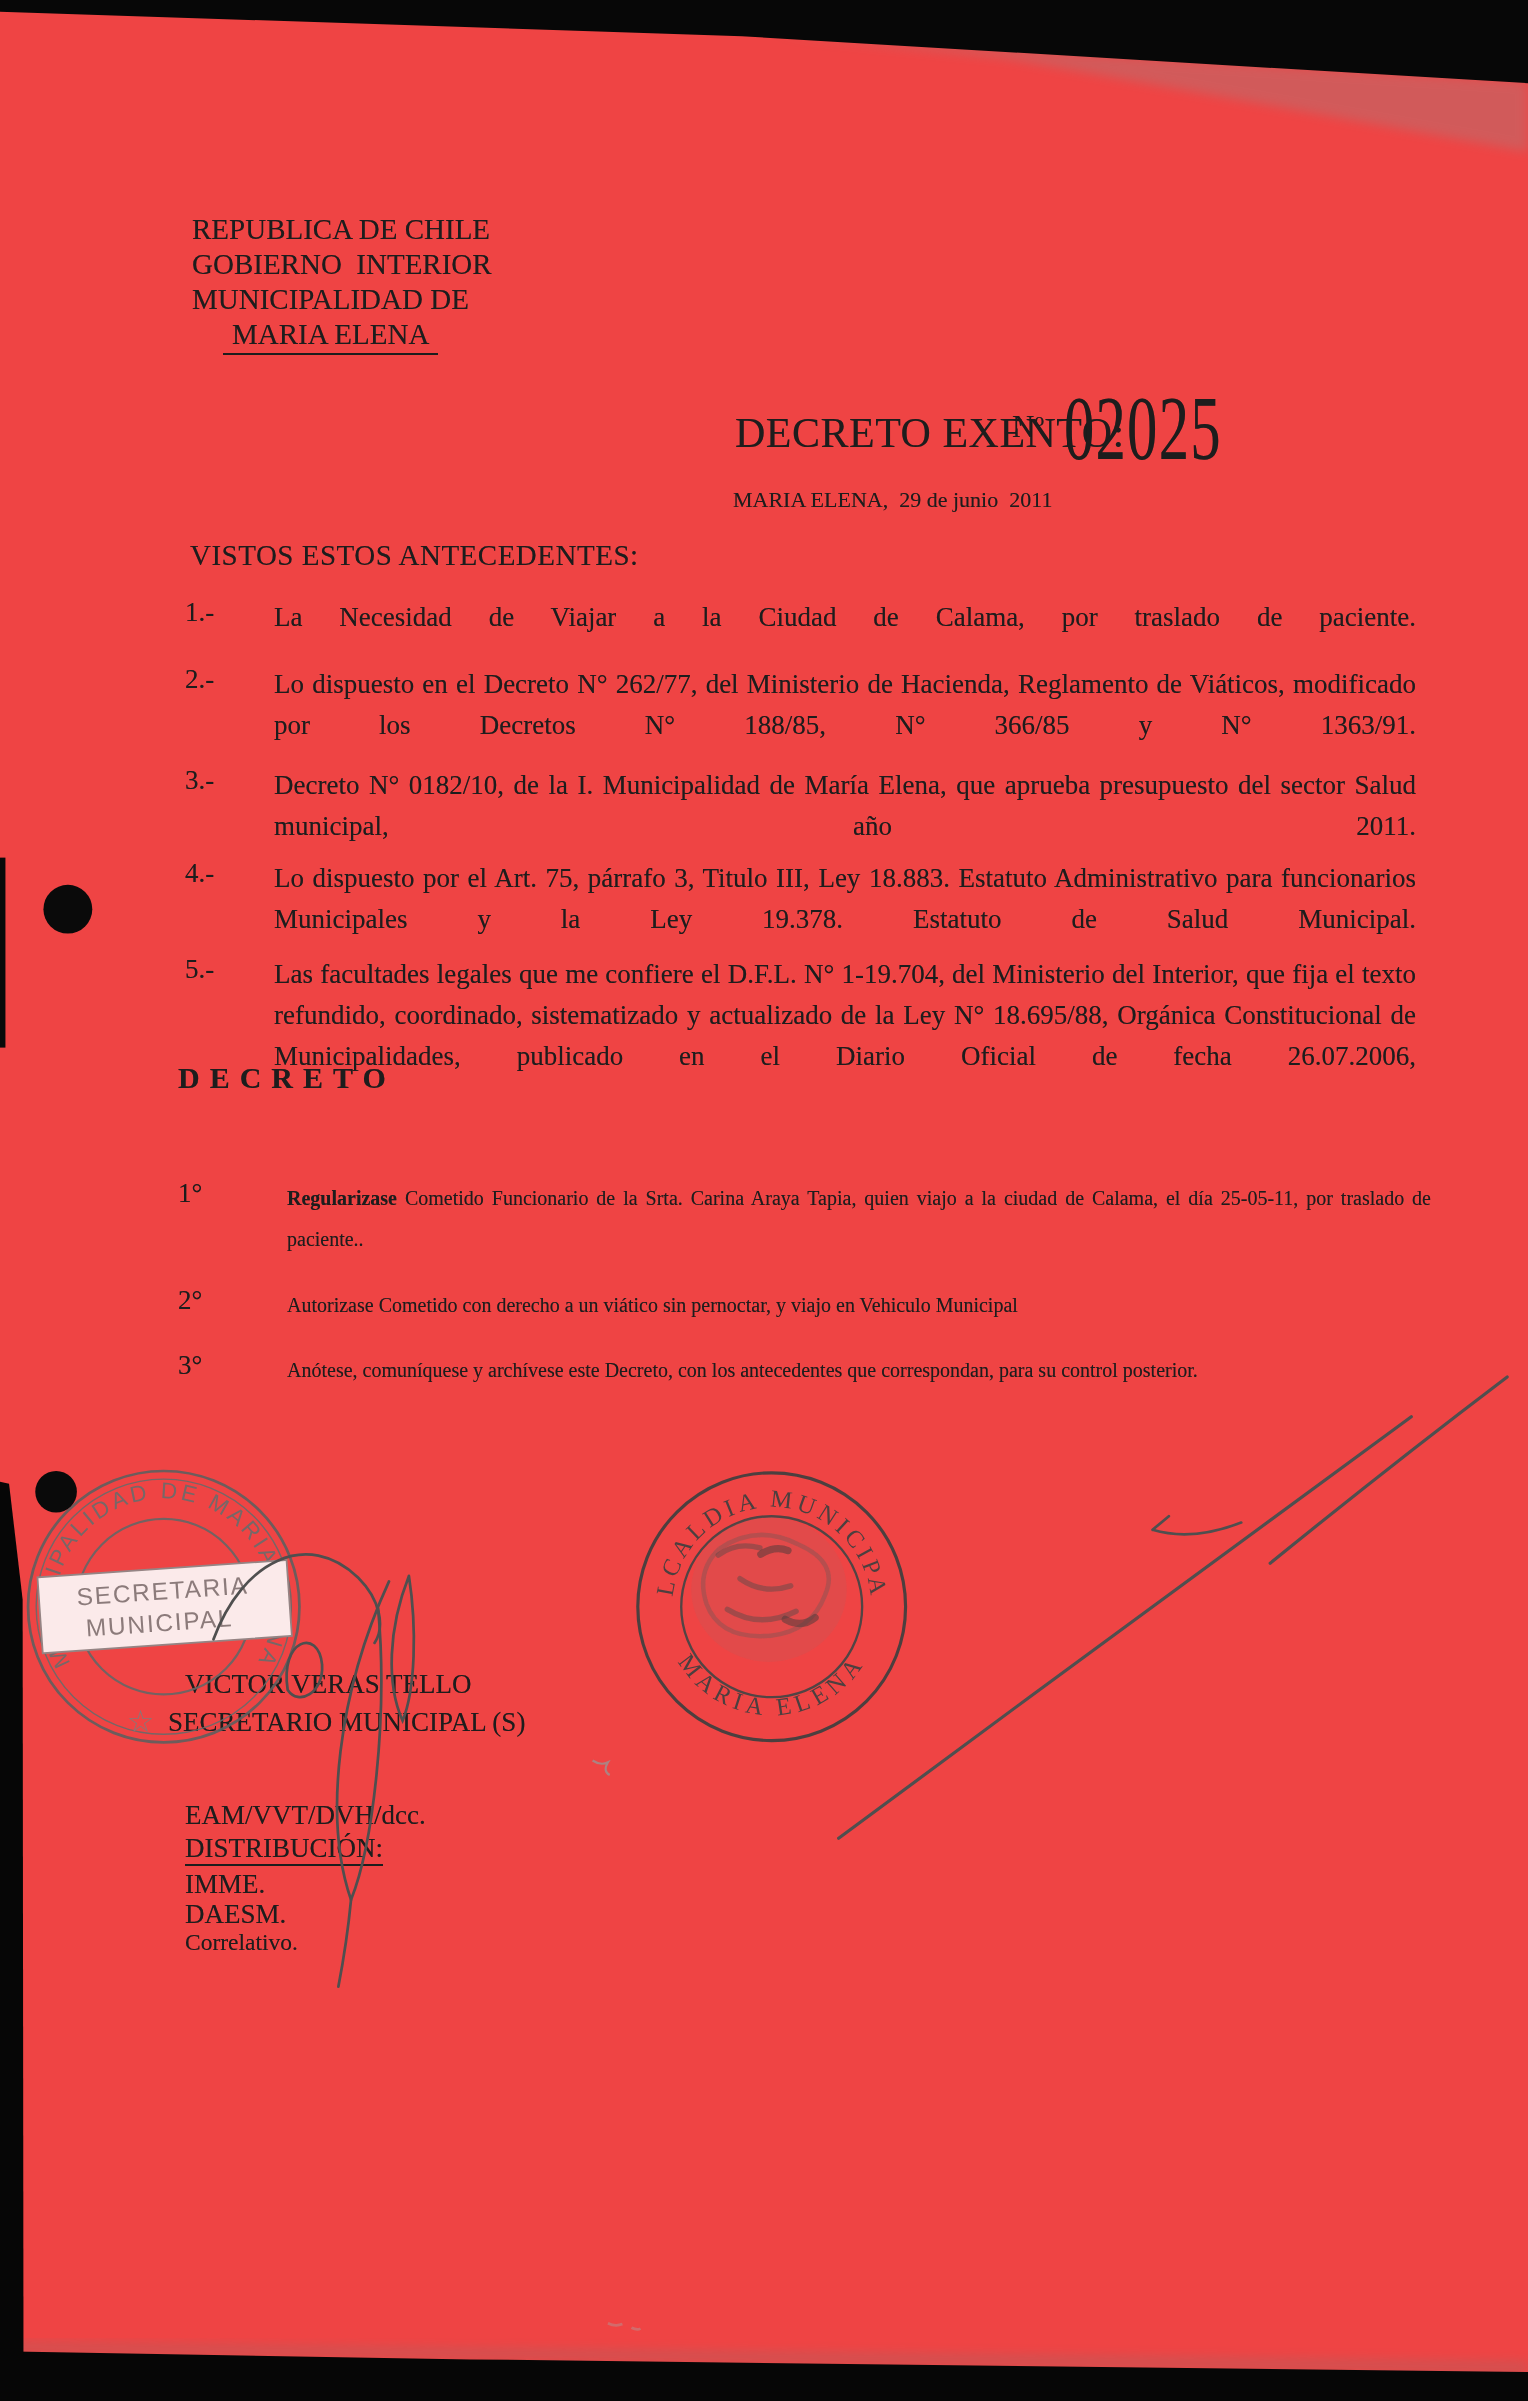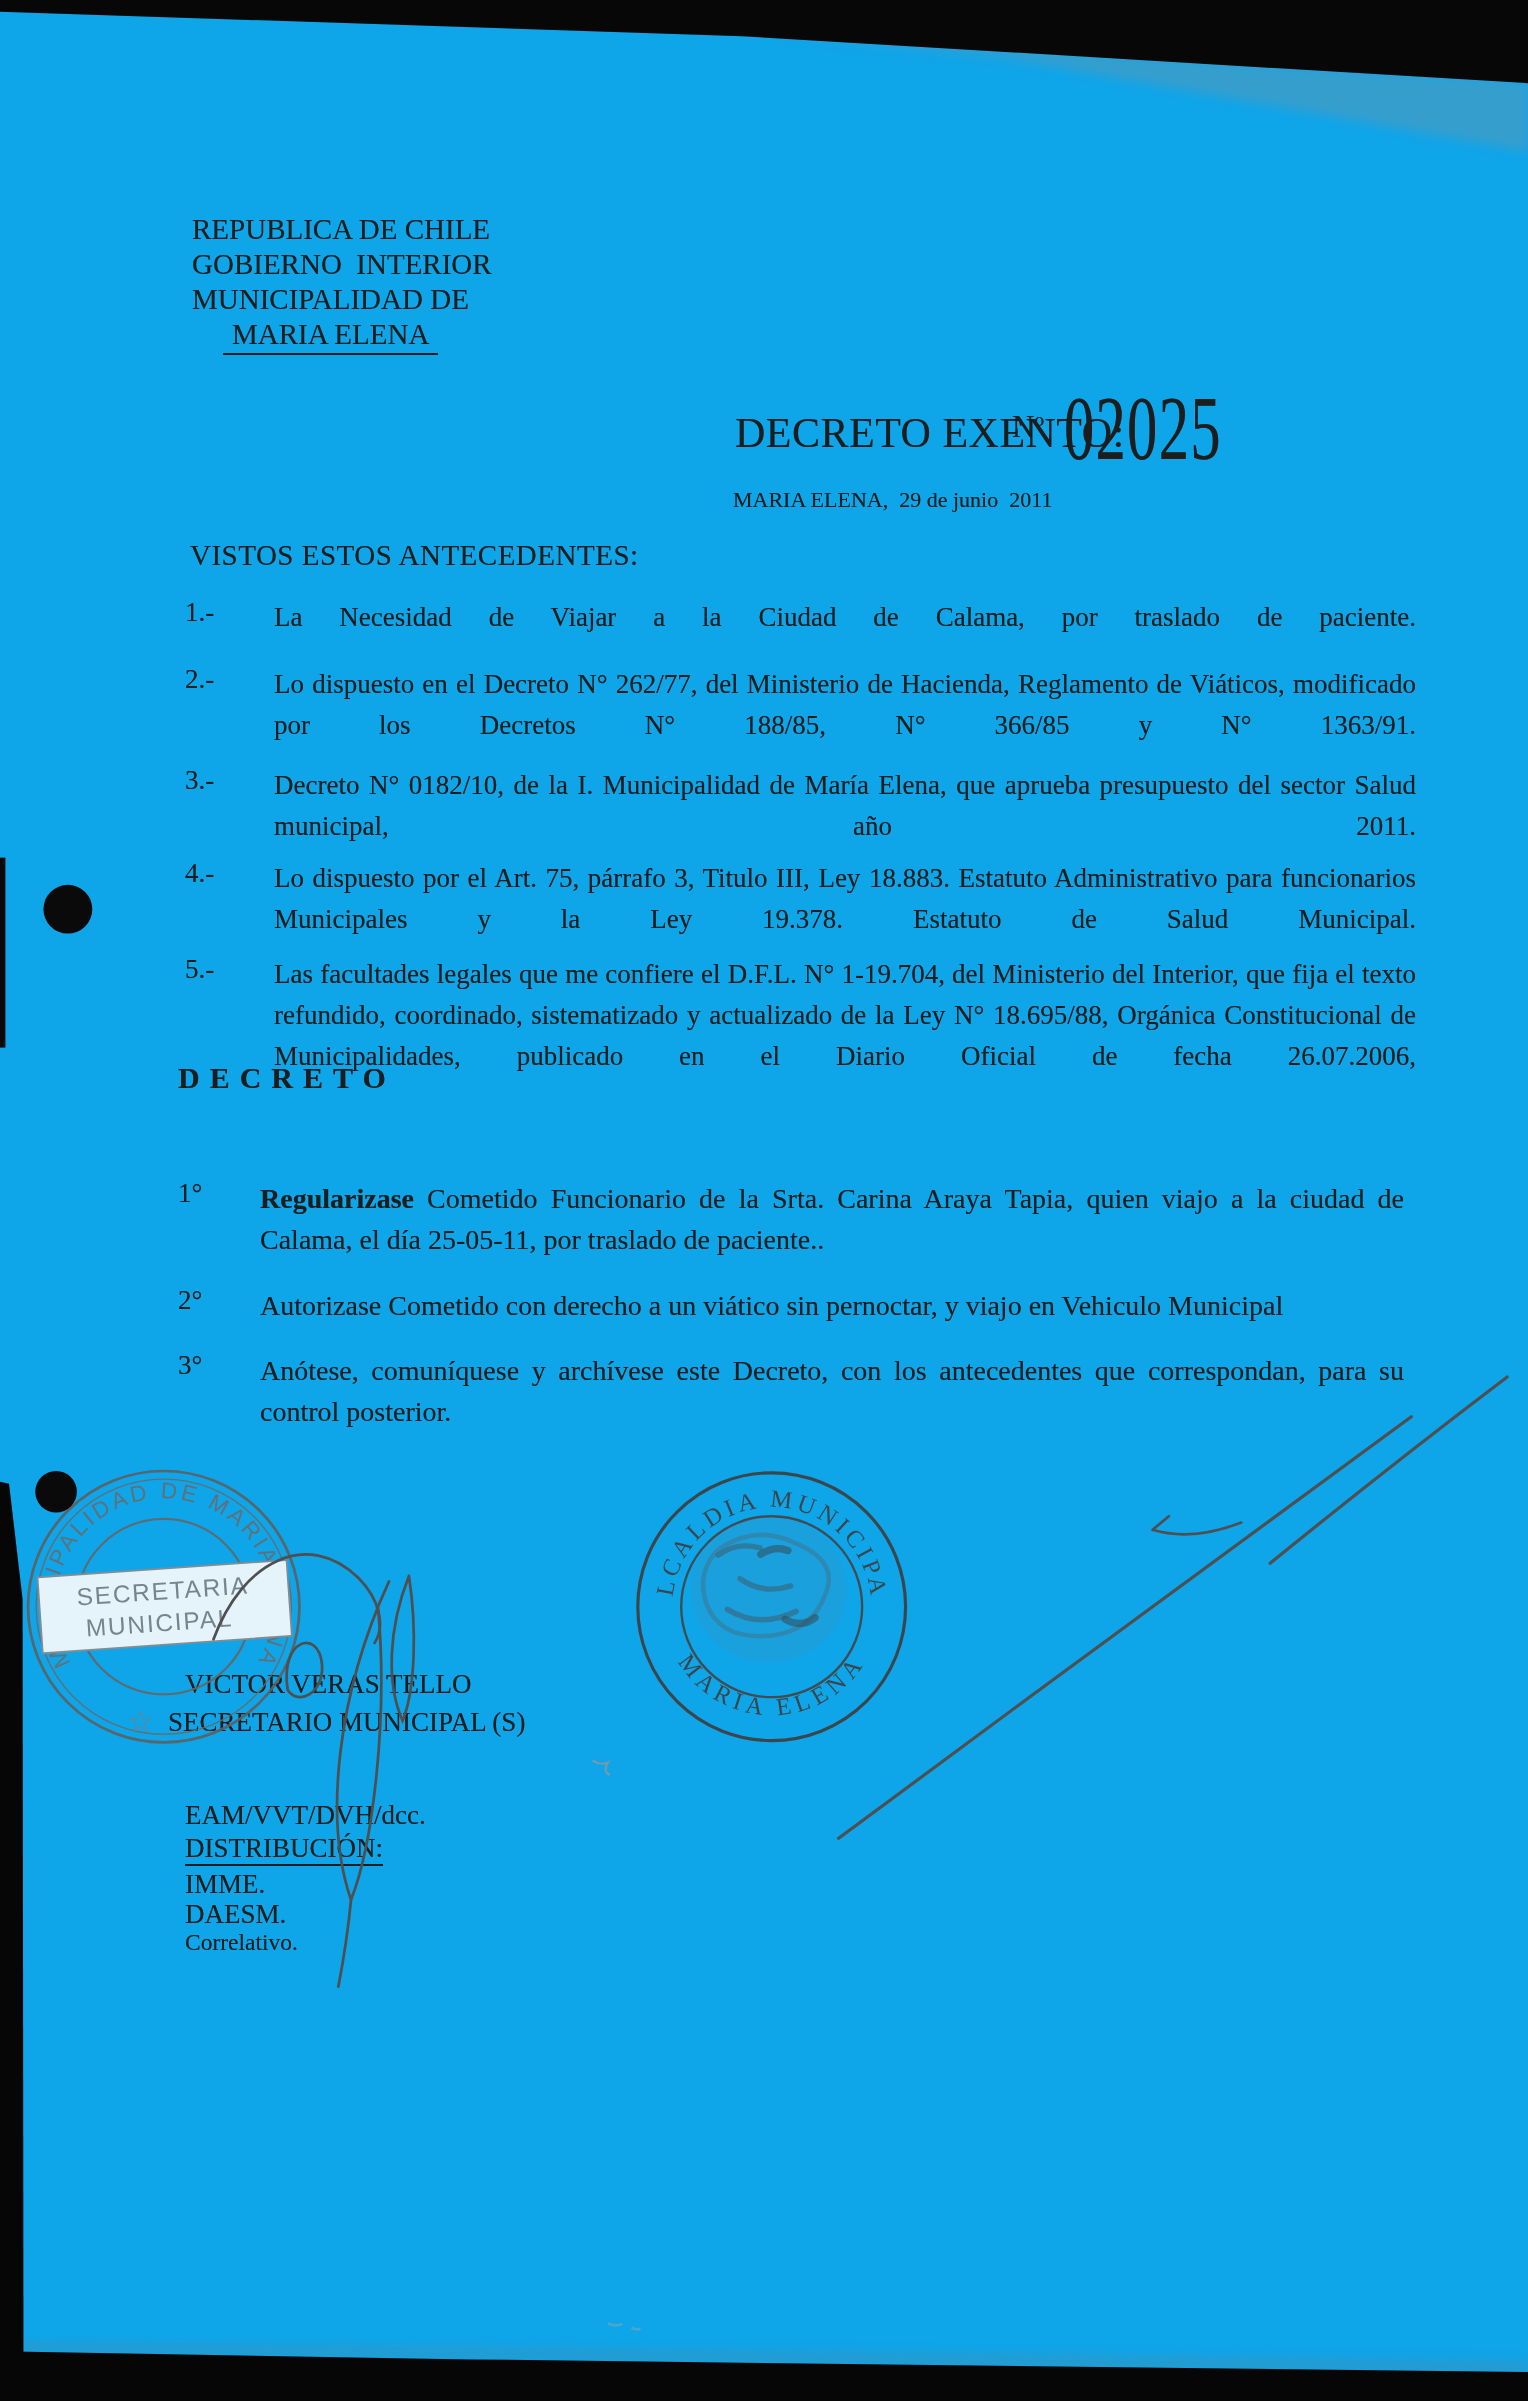--- a/index.html
+++ b/index.html
@@ -1,17 +1,17 @@
 <!DOCTYPE html>
 <html style="font-size:14.5px"><head>
 <meta charset="utf-8">
 <style>
   html,body{margin:0;padding:0;background:#e8e8e8;}
   .page{
-    position:relative;width:1528px;height:2401px;background:#0ea5e9;
+    position:relative;width:1528px;height:2401px;background:#ef4444;
     font-family:"Liberation Serif","DejaVu Serif",serif;color:#1d1d1d;
     overflow:hidden;margin:0 auto;
     text-shadow:0 0 0.5px rgba(25,25,25,.45);
   }
   .abs{position:absolute;}
   .pre{white-space:pre;}
   
   .hdr{left:192px;top:212px;font-size:29px;line-height:35px;}
   .hdr .und{display:inline-block;margin-left:31px;padding:0 9px 0.9px 9px;border-bottom:2.7px solid #1d1d1d;}
   
@@ -21,21 +21,21 @@
     left:1064px;top:382px;font-size:92px;line-height:1;letter-spacing:1.8px;
     transform:scaleX(.66);transform-origin:left top;font-weight:400;
   }
   .dateline{left:733px;top:487px;font-size:22px;}
   .vistos{left:190px;top:539px;font-size:29px;letter-spacing:0.5px;}
   .a-num{left:185px;font-size:27px;}
   .a-txt{left:274px;width:1142px;font-size:27px;line-height:41px;text-align:justify;}
   .a-txt:after{content:"";display:inline-block;width:100%;}
   .decreto-h{left:178px;top:1061px;font-size:30px;font-weight:bold;letter-spacing:10px;}
   .r-num{left:178px;font-size:27px;}
-  .r-txt{left:260px;width:1144px;font-size:28px;line-height:41px;text-align:justify;}
+  .r-txt{left:287px;width:1144px;font-size:20px;line-height:41px;text-align:justify;}
   .sig-right{left:914px;top:1571px;width:525px;text-align:center;font-size:27px;line-height:38px;}
   .sig-name-l{left:185px;top:1669px;font-size:27px;}
   .sig-title-l{left:168px;top:1707px;font-size:27px;}
   .f-line{left:185px;font-size:27px;}
   .f-dist{border-bottom:2.3px solid #1d1d1d;padding-bottom:0.9px;}
   .f-small{font-size:23.5px;}
   svg.overlay{position:absolute;left:0;top:0;z-index:6;}
   .textlayer{position:absolute;left:0;top:0;z-index:2;width:100%;height:100%;}
   svg text{text-shadow:none;}
 </style>

